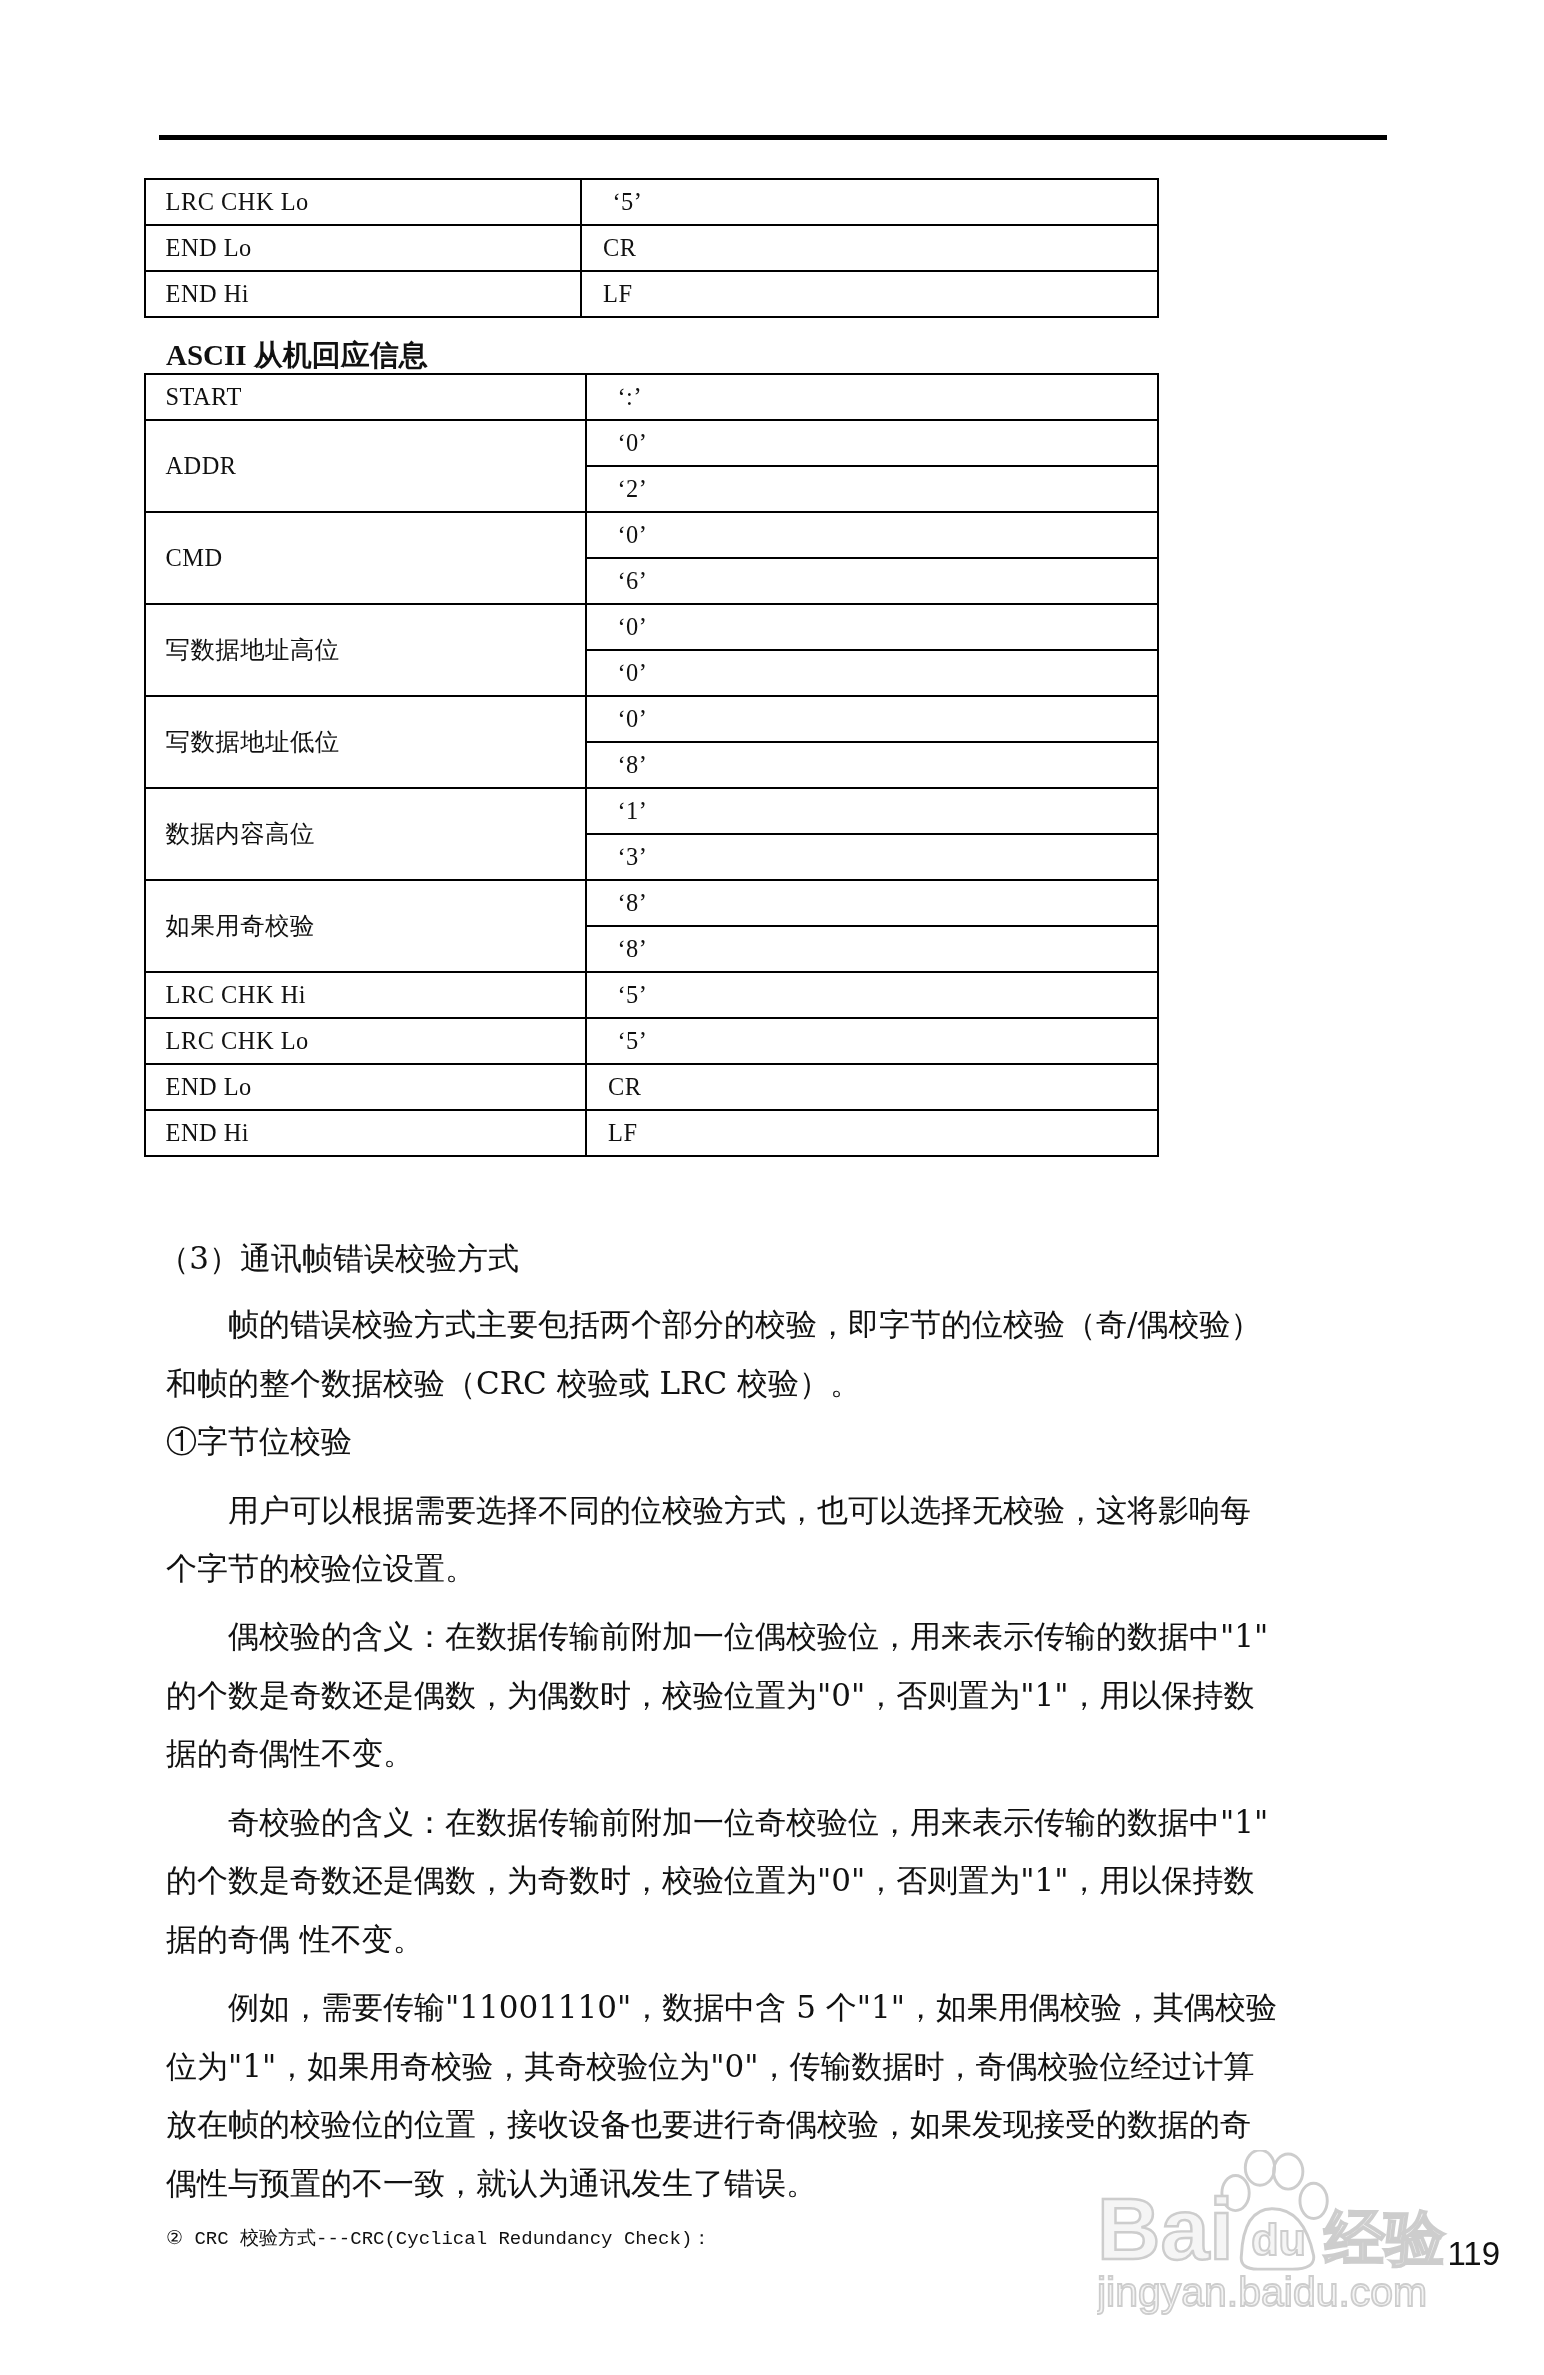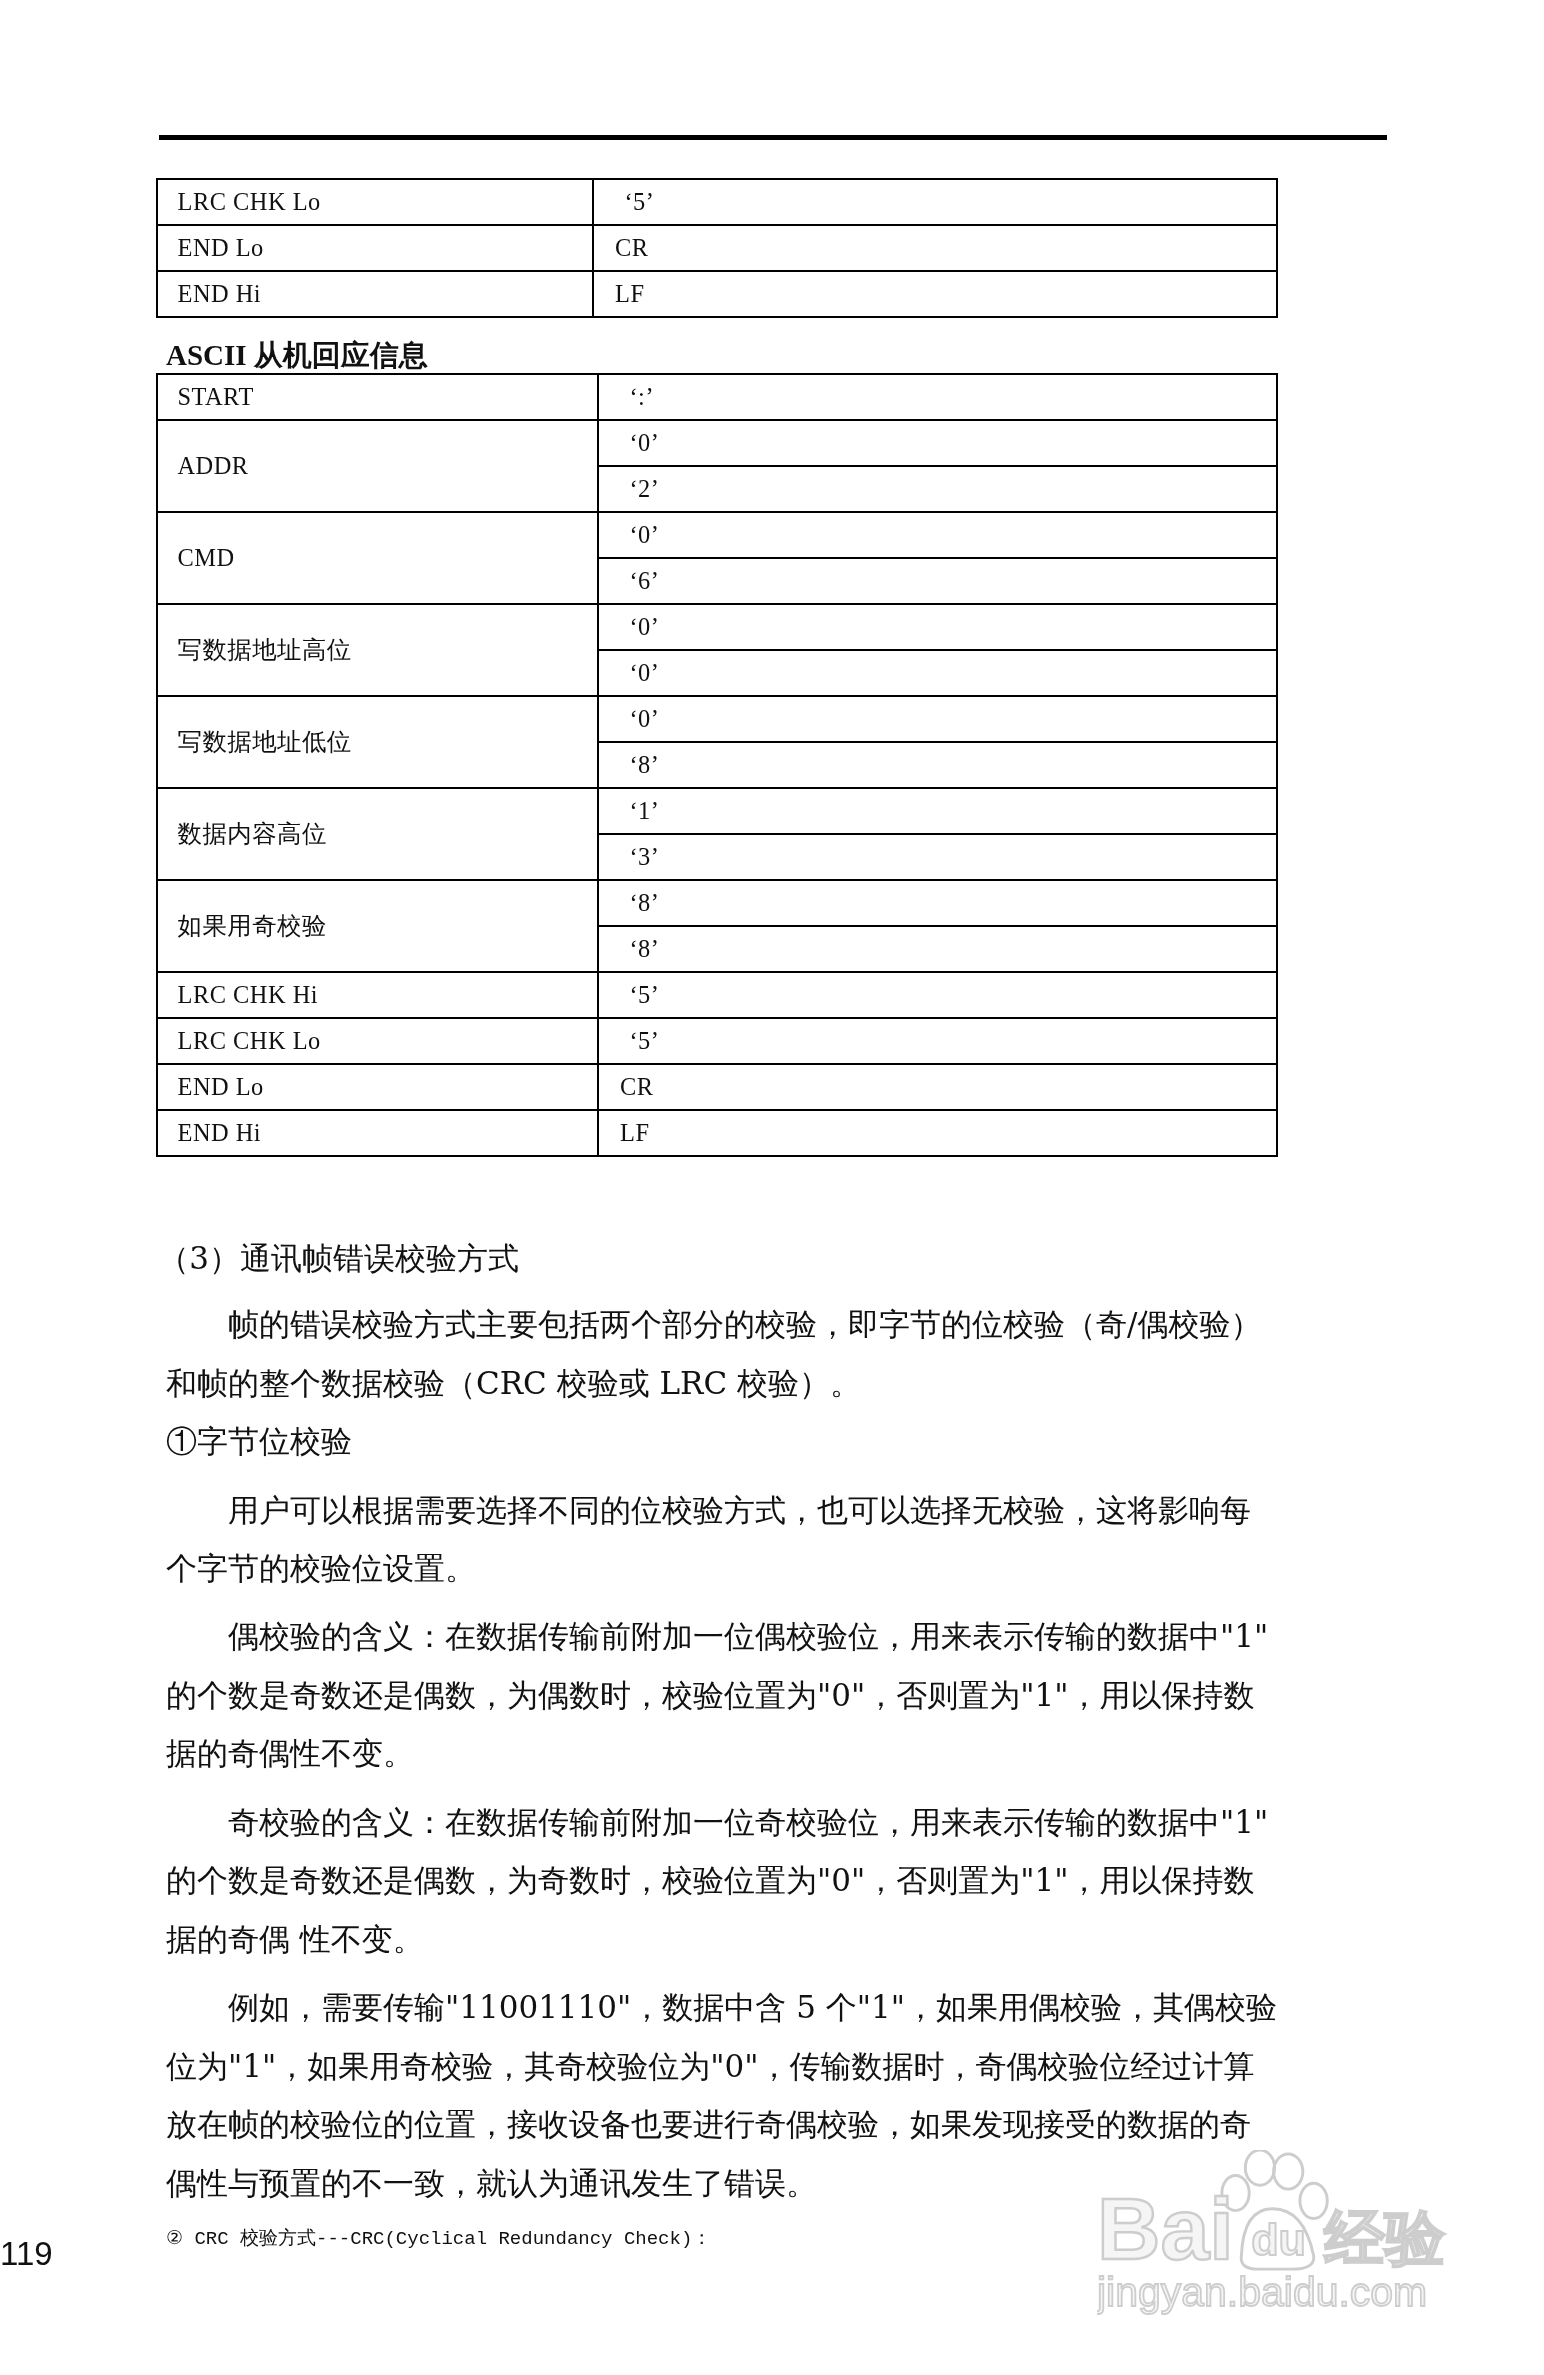--- a/index.html
+++ b/index.html
@@ -1,35 +1,35 @@
 <!DOCTYPE html>
 <html><head>
   <meta charset="utf-8">
   <style>
     html, body { margin: 0; padding: 0; background: #ffffff; }
     body { width: 1545px; height: 2376px; position: relative; overflow: hidden;
            font-family: "DejaVu Serif", "Liberation Serif", serif; color: #111; }
     .header-rule { position: absolute; left: 159px; top: 135px; width: 1228px; height: 4.9px; background: #000; }
-    table.frame { position: absolute; border-collapse: collapse; left: 144px; width: 1122px; margin-left: 12px; }
+    table.frame { position: absolute; border-collapse: collapse; left: 144px; width: 1015px; }
     table.frame td { border: 2.4px solid #000; padding: 0 0 0 19.5px; height: 44px;
                      font-family: "Liberation Serif", "DejaVu Serif", serif; font-size: 24.4px;
                      letter-spacing: 0.5px; vertical-align: middle; }
     table.frame td.val { padding-left: 21.5px; }
     table.frame td.val.q { padding-left: 31px; }
     #tbl1 { top: 178px; }
     #tbl1 td.key { width: 414px; }
     #tbl2 { top: 373px; }
     #tbl2 td.key { width: 419px; }
     #tbl2 td { height: 44px; }
     .caption { position: absolute; left: 166px; top: 336px; font-size: 29px;
                font-family: "Liberation Serif", "DejaVu Serif", serif; font-weight: bold; }
     .body-text { position: absolute; left: 166px; width: 1213px; font-size: 31px; line-height: 59px; }
     .line { position: absolute; left: 0; white-space: nowrap; }
     .line.indent { left: 62px; }
-    .page-number { position: absolute; left: 0; width: 1500px; top: 2235px; text-align: left;
+    .page-number { position: absolute; left: 0; width: 1500px; top: 2235px; text-align: right;
                    font-family: "Liberation Sans", "DejaVu Sans", sans-serif; font-size: 33px; }
     .watermark { position: absolute; left: 1097px; top: 2150px; width: 361px; height: 171px; opacity: 0.9; }
   </style>
 </head>
 <body>
 
 <div class="header-rule"></div>
 
 <table class="frame" id="tbl1">
   <tbody>

